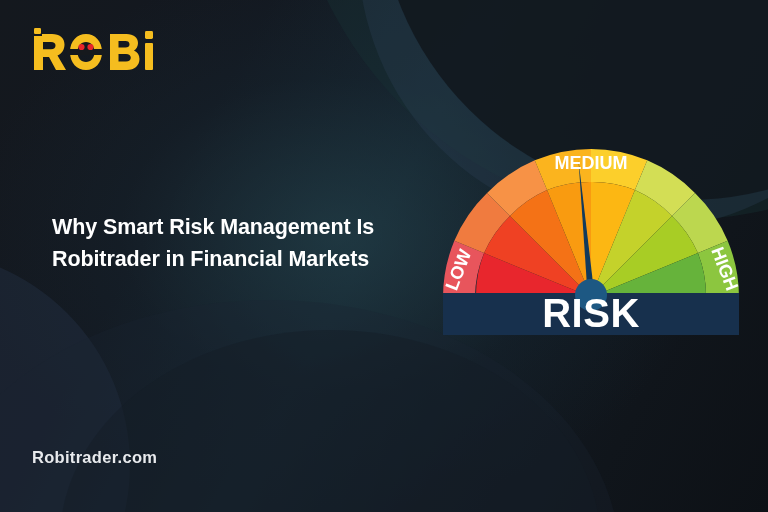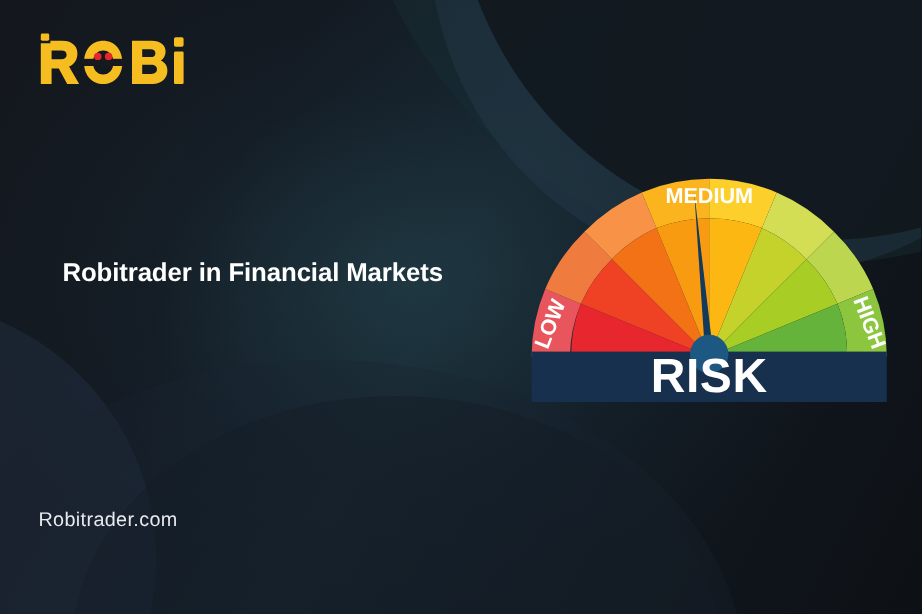--- a/index.html
+++ b/index.html
@@ -78,24 +78,24 @@
     font-size: 21.5px;
     font-weight: bold;
     line-height: 1.48;
     letter-spacing: -0.1px;
   }
 
   
   #footer-url {
     position: absolute;
     left: 32px;
-    top: 424px;
+    top: 448px;
     color: #e8eaed;
     font-size: 16.5px;
-    font-weight: normal;
+    font-weight: bold;
     letter-spacing: 0.3px;
   }
 
   
   #gauge {
     position: absolute;
     left: 437px;
     top: 143px;
     width: 308px;
     height: 195px;
@@ -150,20 +150,21 @@
                M86.5 28 L94 28 C97 28 98.8 29.4 98.8 31.8
                C98.8 34.2 97 35.6 94 35.6 L86.5 35.6 Z" fill="#f5bd1f"></path>
       <rect x="78" y="37" width="7" height="7" rx="1.3" fill="#f5bd1f"></rect>
 
       <rect x="113" y="17" width="8" height="27" rx="1" fill="#f5bd1f"></rect>
       <rect x="113" y="5" width="8" height="8" rx="1.4" fill="#f5bd1f"></rect>
     </svg>
   </div>
 
   <div id="headline">
+    <div>Why Smart Risk Management Is</div>
     <div>Robitrader in Financial Markets</div>
   </div>
 
   <div id="gauge">
     <svg width="308" height="195" viewBox="0 0 308 195">
 
       <g>
         <path d="M6 154 A147 147 0 0 1 17.34 97.76 L47.07 110.08 A115 115 0 0 0 38 154 Z" fill="#e8555c"></path>
         <path d="M17.34 97.76 A147 147 0 0 1 50.04 50.04 L72.98 72.98 A115 115 0 0 0 47.07 110.08 Z" fill="#f07b3f"></path>
         <path d="M50.04 50.04 A147 147 0 0 1 97.76 17.34 L110.08 47.07 A115 115 0 0 0 72.98 72.98 Z" fill="#f79246"></path>

